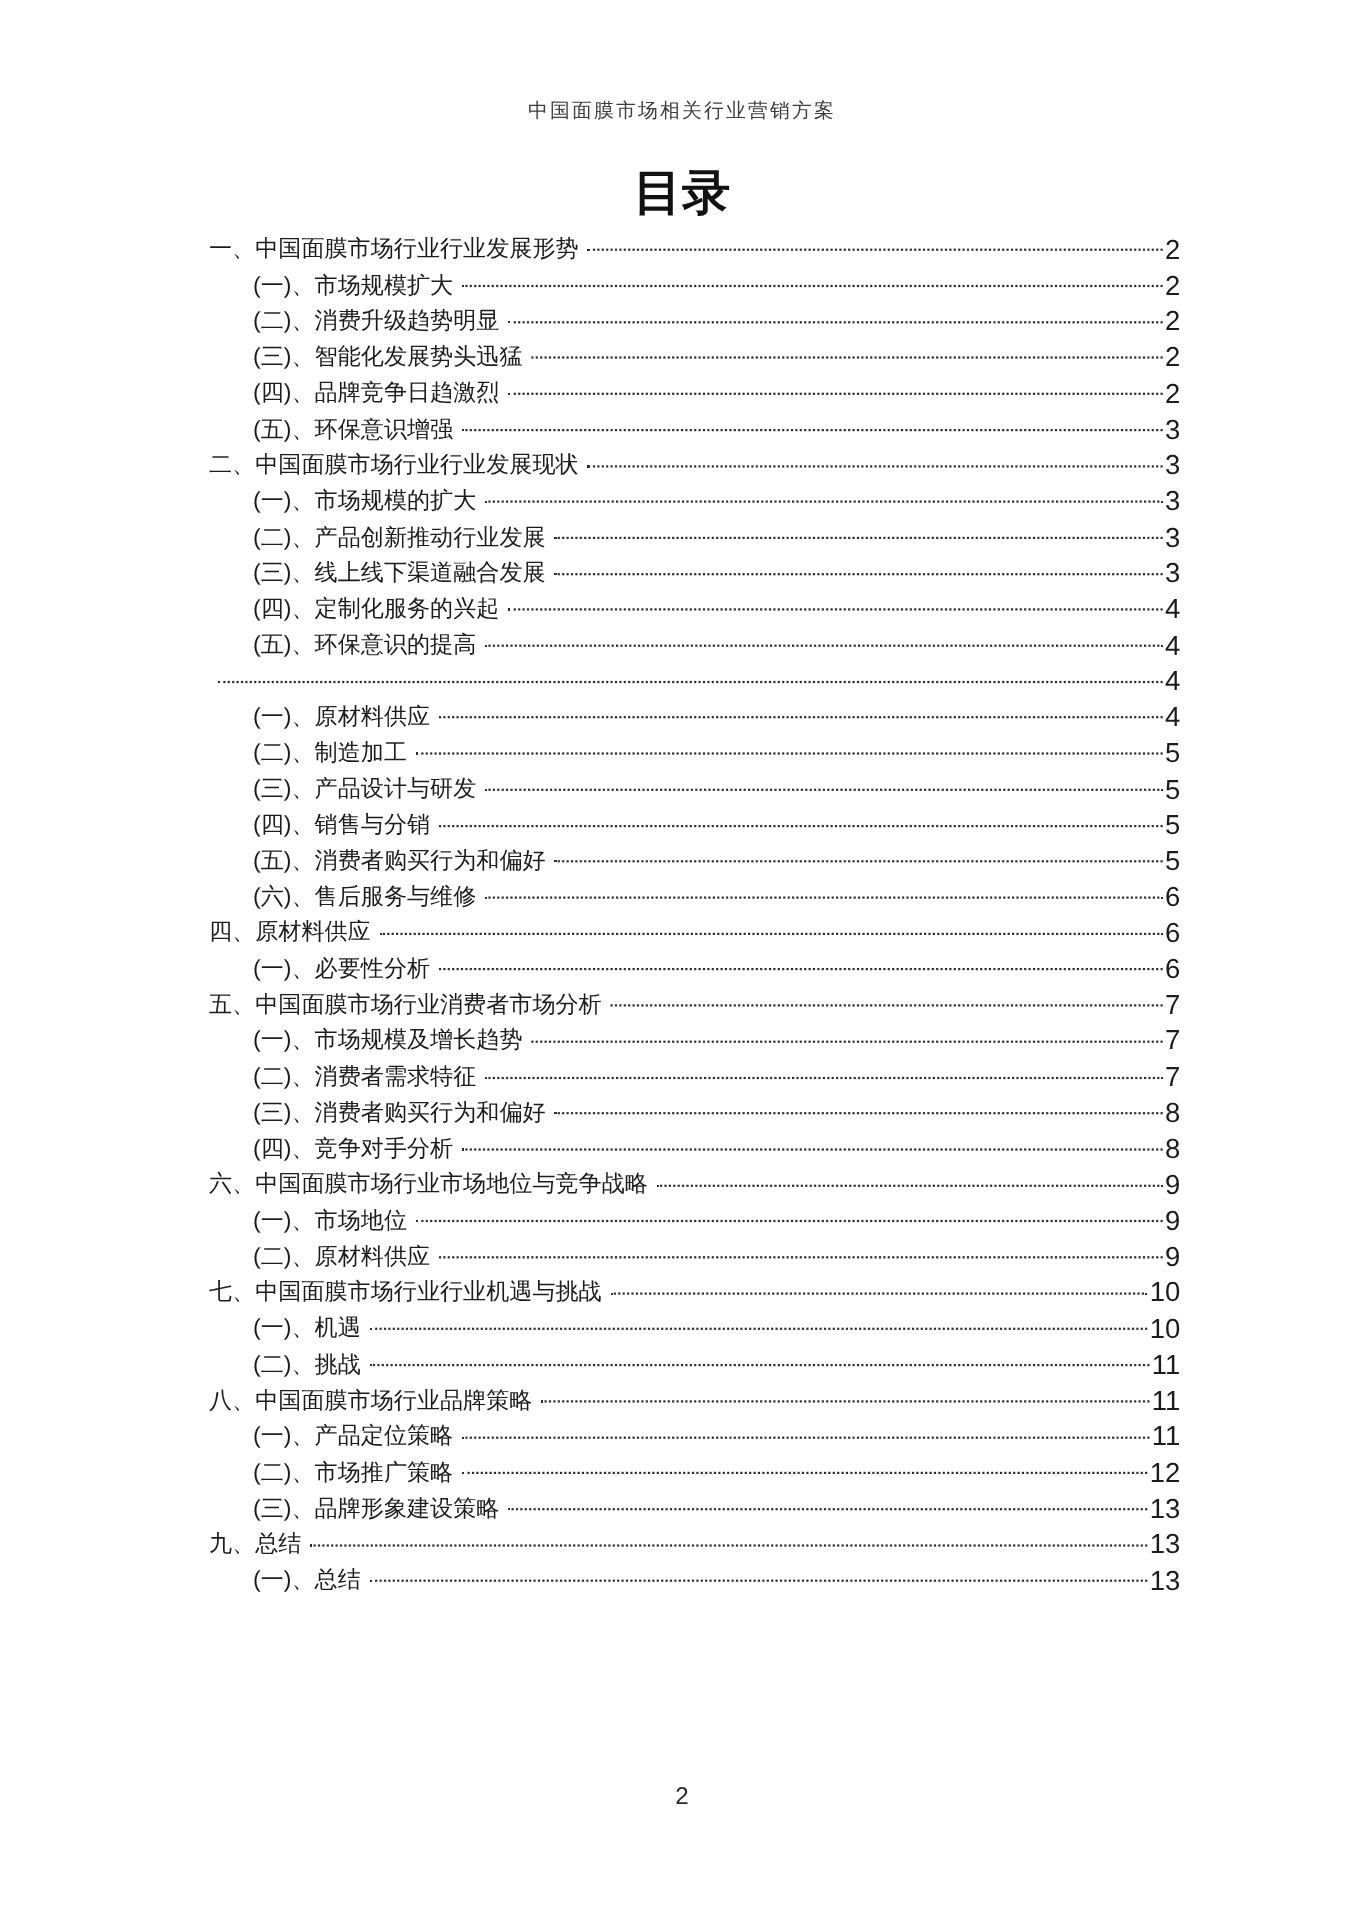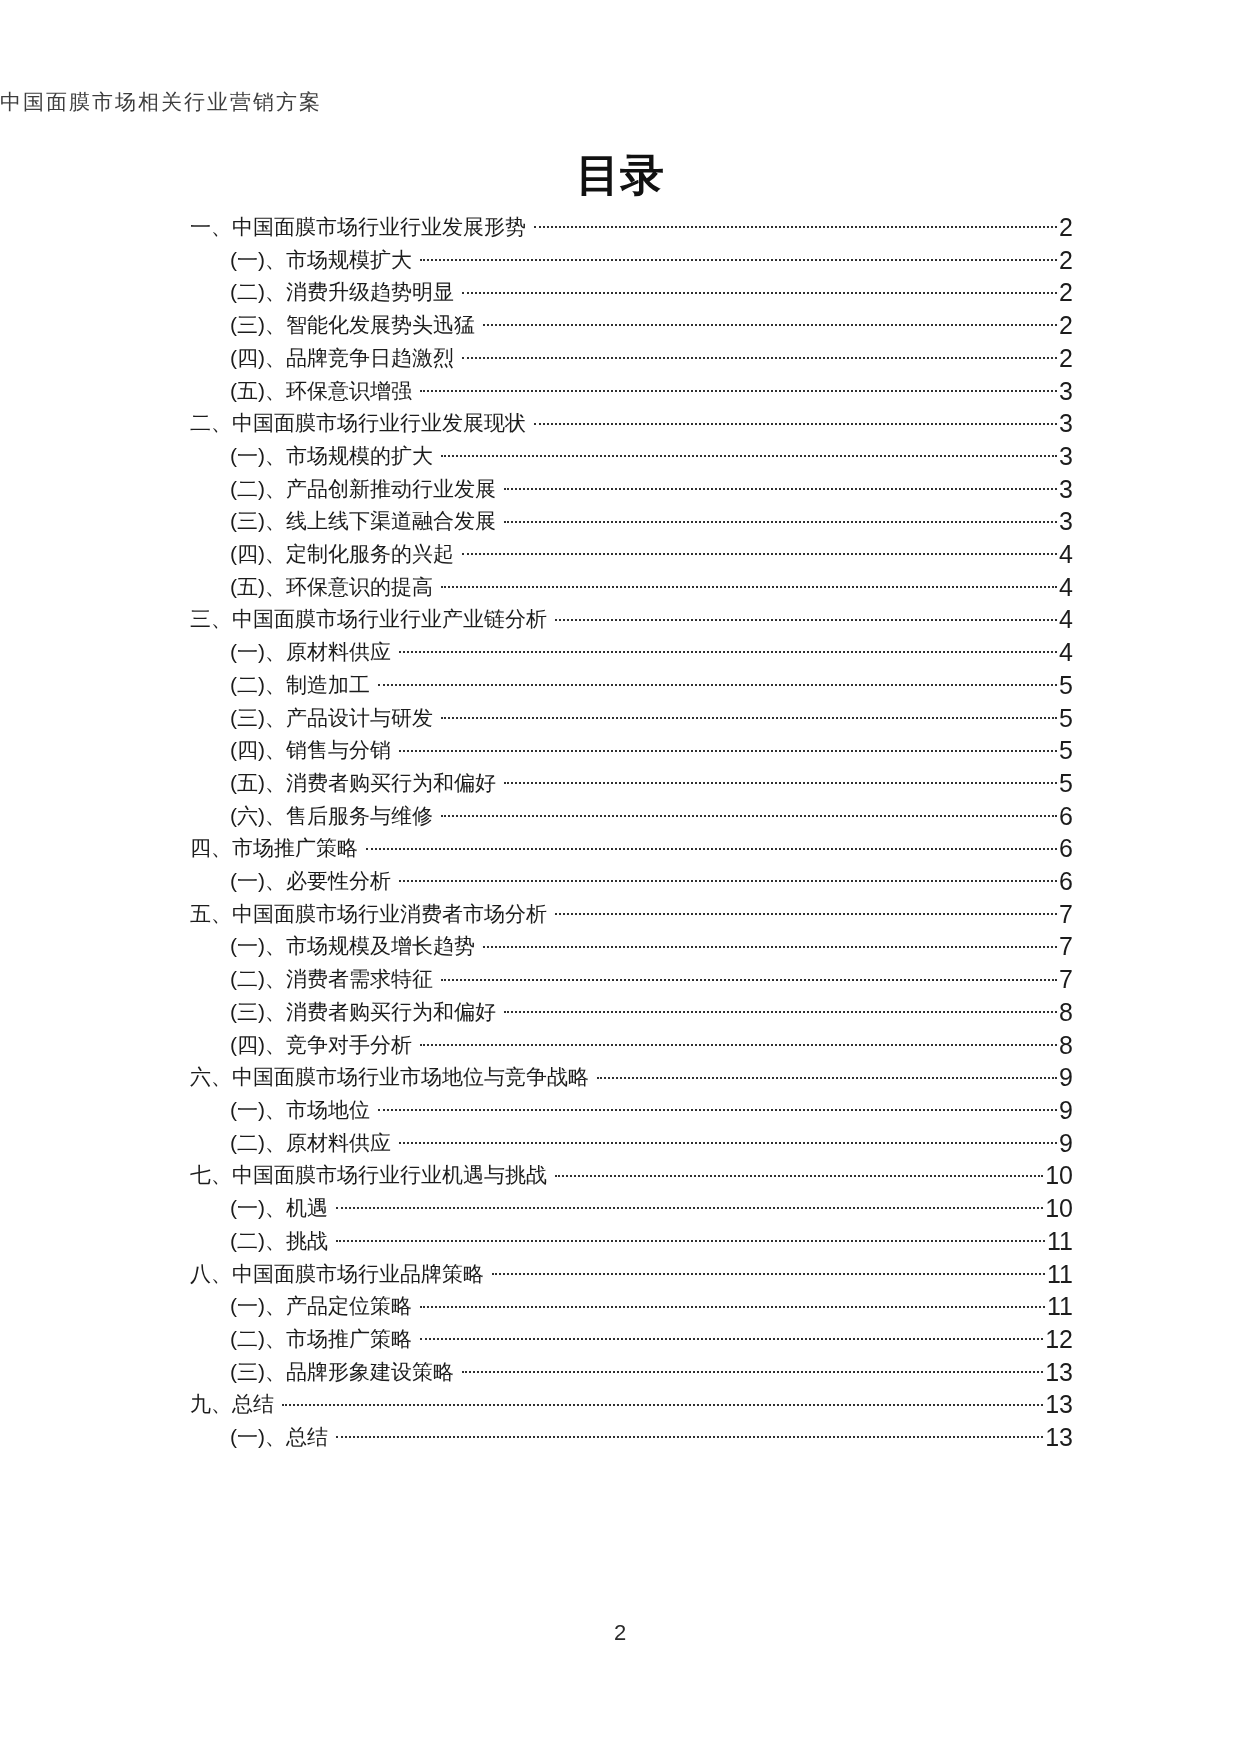--- a/index.html
+++ b/index.html
@@ -14,22 +14,23 @@
     background: #ffffff;
     overflow: hidden;
     font-family: "Liberation Sans", sans-serif;
     color: #1c1c1c;
   }
   .doc-header {
     position: absolute;
     top: 88px;
     left: 0;
     width: 100%;
+    text-align: center;
     font-family: Liberation Serif, serif;
-    font-size: 21px;
+    font-size: 18px;
     letter-spacing: 2px;
     color: #3d3d3d;
     white-space: nowrap;
   }
   .doc-title {
     position: absolute;
     top: 154px;
     left: 0;
     width: 100%;
     text-align: center;
@@ -143,21 +144,20 @@
         <span class="toc-label">(四)、定制化服务的兴起</span>
         <span class="leader"></span>
         <span class="toc-page">4</span>
       </div>
       <div class="toc-row level-2">
         <span class="toc-label">(五)、环保意识的提高</span>
         <span class="leader"></span>
         <span class="toc-page">4</span>
       </div>
       <div class="toc-row level-1">
-        <span class="toc-label">三、中国面膜市场行业行业产业链分析</span>
         <span class="leader"></span>
         <span class="toc-page">4</span>
       </div>
       <div class="toc-row level-2">
         <span class="toc-label">(一)、原材料供应</span>
         <span class="leader"></span>
         <span class="toc-page">4</span>
       </div>
       <div class="toc-row level-2">
         <span class="toc-label">(二)、制造加工</span>
@@ -178,21 +178,21 @@
         <span class="toc-label">(五)、消费者购买行为和偏好</span>
         <span class="leader"></span>
         <span class="toc-page">5</span>
       </div>
       <div class="toc-row level-2">
         <span class="toc-label">(六)、售后服务与维修</span>
         <span class="leader"></span>
         <span class="toc-page">6</span>
       </div>
       <div class="toc-row level-1">
-        <span class="toc-label">四、市场推广策略</span>
+        <span class="toc-label">四、原材料供应</span>
         <span class="leader"></span>
         <span class="toc-page">6</span>
       </div>
       <div class="toc-row level-2">
         <span class="toc-label">(一)、必要性分析</span>
         <span class="leader"></span>
         <span class="toc-page">6</span>
       </div>
       <div class="toc-row level-1">
         <span class="toc-label">五、中国面膜市场行业消费者市场分析</span>

